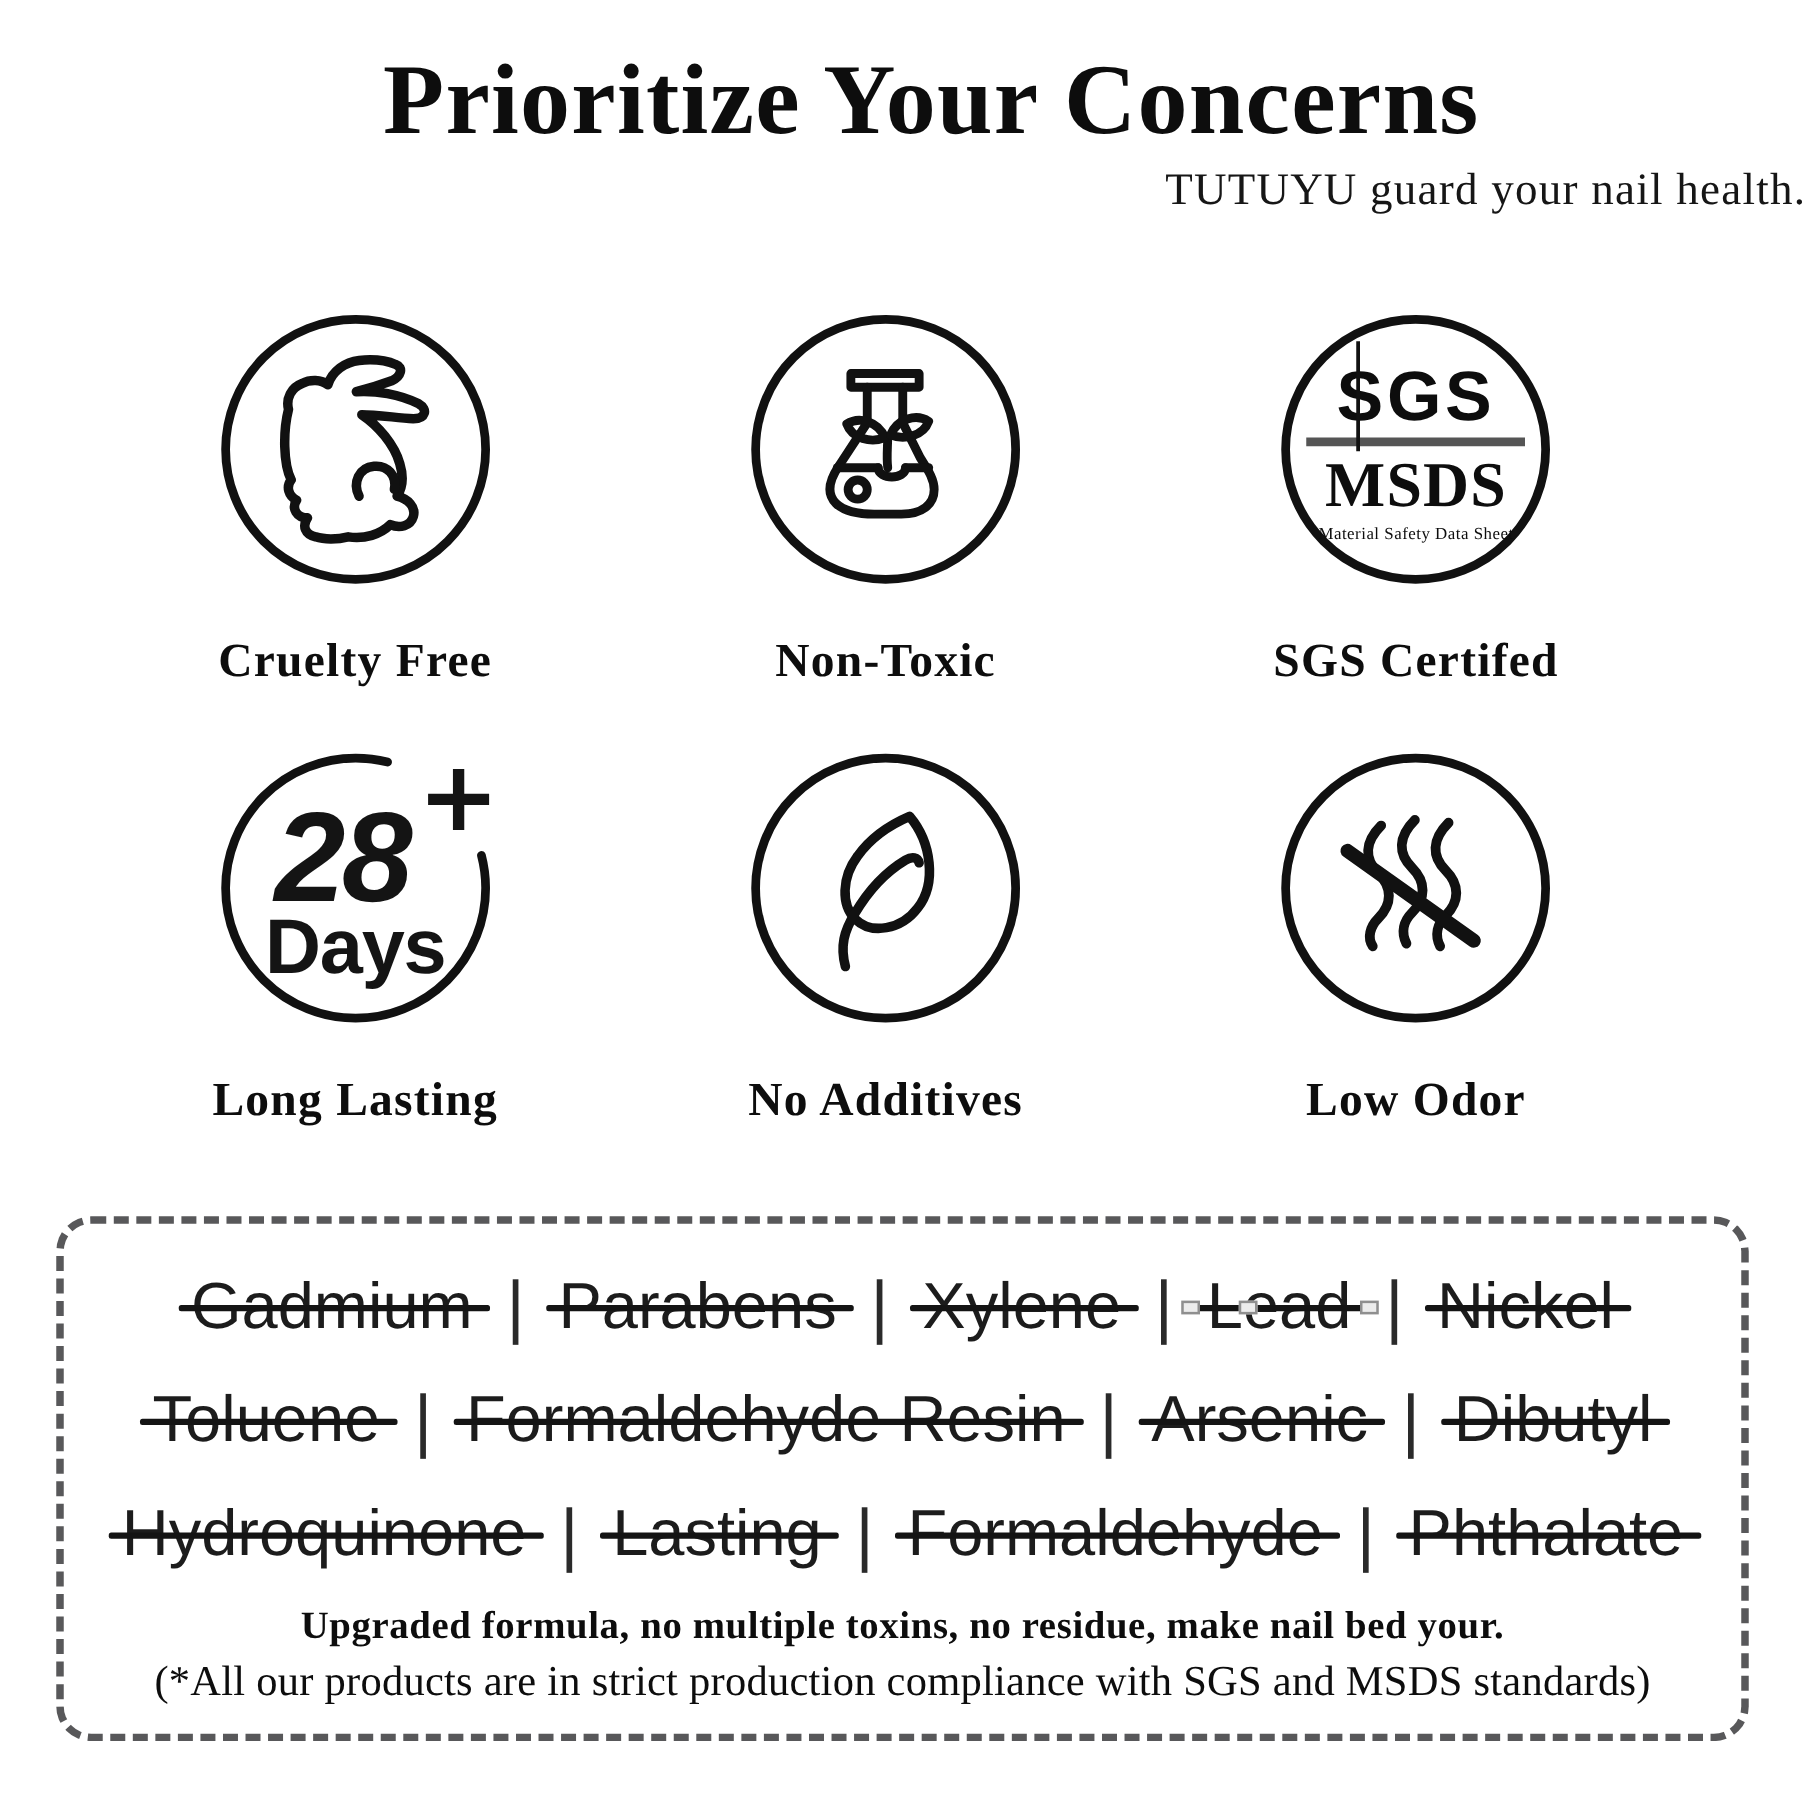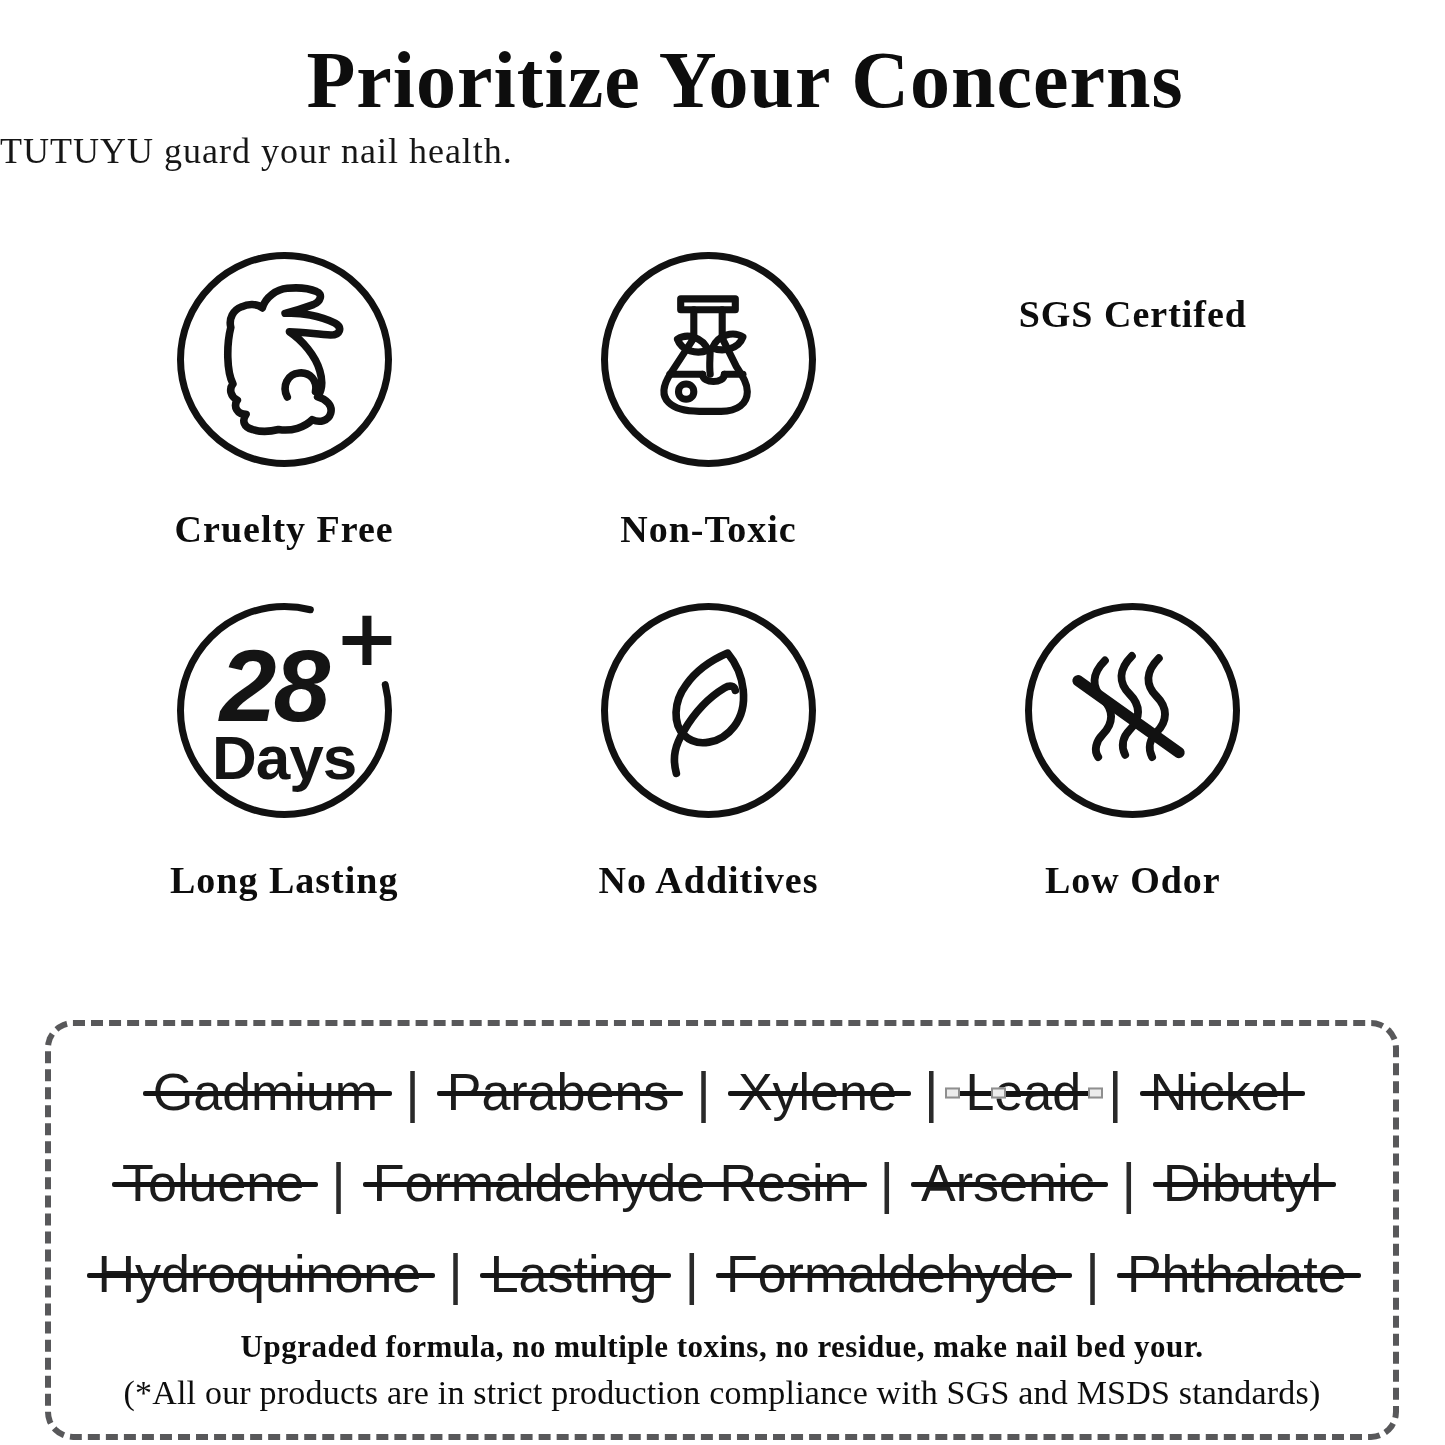--- a/index.html
+++ b/index.html
@@ -10,21 +10,21 @@
     font-family:"Liberation Serif", serif;
   }
   
   .title {
     padding-top:40px; text-align:center;
     font-size:80px; font-weight:700; letter-spacing:1px; line-height:1.0;
     color:#0d0d0d;
     margin-left:45px;
   }
   .subtitle {
-    margin-top:10px; text-align:left;
+    margin-top:10px; text-align:right;
     font-size:36px; font-weight:400; letter-spacing:1px; color:#161616;
   }
   
   .features {
     position:absolute; top:252px; left:72px; right:100px;
     display:grid; grid-template-columns:repeat(3,1fr); row-gap:52px;
     justify-items:center;
   }
   .feature { display:flex; flex-direction:column; align-items:center; }
   .circle {
@@ -60,21 +60,21 @@
     font-family:"DejaVu Sans", sans-serif; font-weight:700;
     font-size:78px; line-height:1; color:#141414;
   }
   .days-word {
     position:absolute; left:50%; top:124px; transform:translateX(-50%);
     font-family:"Liberation Sans", sans-serif; font-weight:700;
     font-size:62px; line-height:1; letter-spacing:-1px; color:#141414;
   }
   
   .banned-box {
-    position:absolute; left:45px; top:1020px; width:1354px; height:420px;
+    position:absolute; left:45px; top:973px; width:1354px; height:420px;
     border:6px dashed #58585a; border-radius:28px;
     padding-top:20px;
   }
   .chem-row {
     display:flex; justify-content:center; align-items:center; gap:27px;
     height:91px;
     font-family:"Liberation Sans", sans-serif; font-weight:300;
     font-size:52px; color:#1c1c1c;
   }
   .chem { position:relative; white-space:nowrap; }
@@ -136,20 +136,29 @@
           <circle cx="45" cy="94" r="7"></circle>
           <path d="M67 78 C 66 70 67 63 67 55"></path>
           <path d="M65 56 C 60 44 46 40 37 46 C 41 57 55 60 65 56 Z"></path>
           <path d="M69 54 C 74 42 88 38 97 44 C 93 55 79 58 69 54 Z"></path>
         </svg>
       </div>
       <div class="feature-label">Non-Toxic</div>
     </div>
 
     <div class="feature">
+      <div class="circle">
+        <div class="sgs-badge">
+          <div class="sgs-vline"></div>
+          <div class="sgs-top">SGS</div>
+          <div class="sgs-bar"></div>
+          <div class="sgs-mid">MSDS</div>
+          <div class="sgs-small">Material Safety Data Sheet</div>
+        </div>
+      </div>
       <div class="feature-label">SGS Certifed</div>
     </div>
 
     <div class="feature">
       <div class="days-circle">
         <svg class="days-arc" width="215" height="215" viewBox="0 0 215 215">
           <circle cx="107.5" cy="107.5" r="104" fill="none" stroke="#111" stroke-width="7" pathLength="100" stroke-dasharray="79 17 4" stroke-linecap="round"></circle>
         </svg>
         <div class="days-num">28</div>
         <div class="days-plus">+</div>

